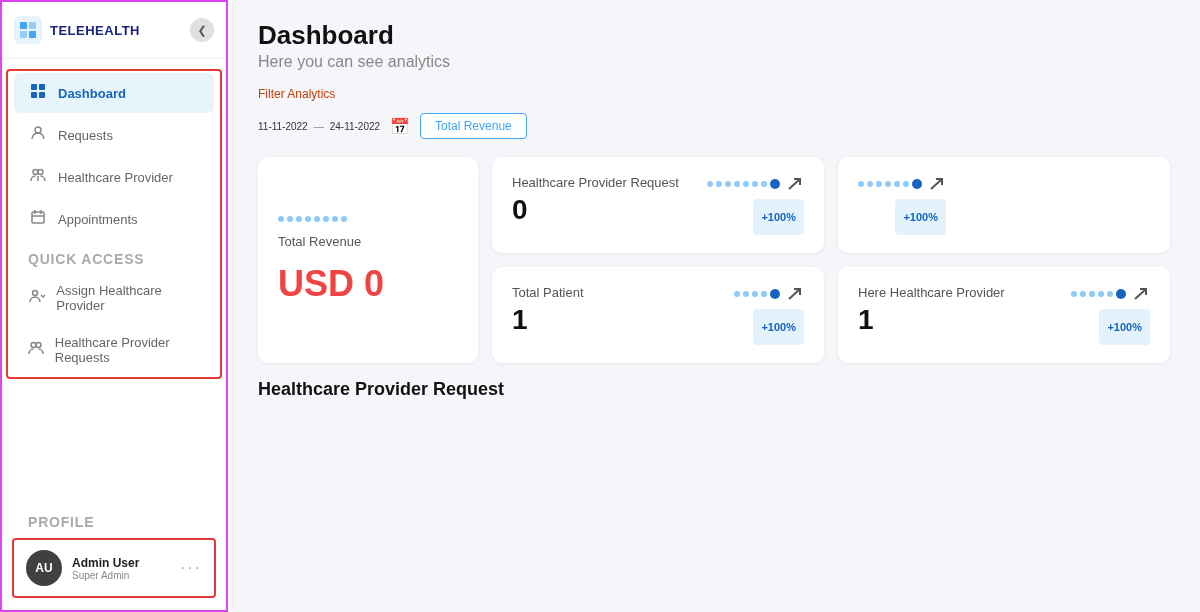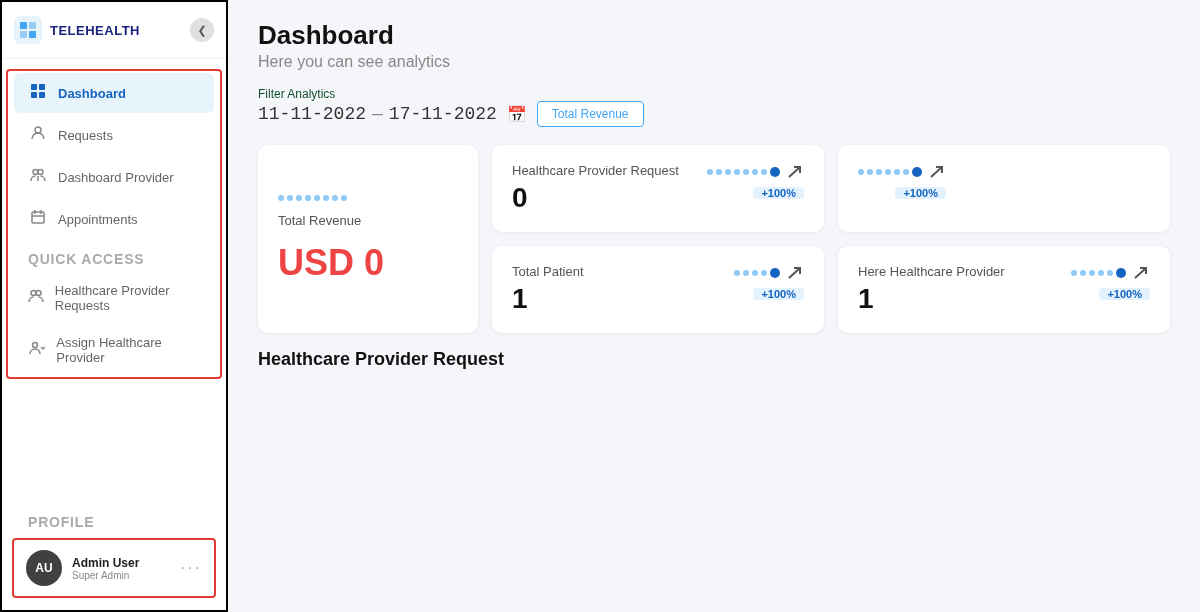--- a/index.html
+++ b/index.html
@@ -6,21 +6,21 @@
     body { font-family: 'Segoe UI', Arial, sans-serif; background: #f5f6fa; display: flex; height: 612px; overflow: hidden; font-size: 13px; }
 
     
     .sidebar {
       width: 228px;
       background: #fff;
       border-right: 1px solid #e8e8e8;
       display: flex;
       flex-direction: column;
       flex-shrink: 0;
-      border: 2px solid #000000;
+      border: 2px solid #d946ef;
       position: relative;
       z-index: 2;
     }
     .sidebar-header {
       display: flex;
       align-items: center;
       justify-content: space-between;
       padding: 14px 12px;
       border-bottom: 1px solid #f0f0f0;
     }
@@ -142,28 +142,27 @@
     .page-title { font-size: 26px; font-weight: 700; color: #111; }
     .page-subtitle { font-size: 16px; color: #888; margin-top: 2px; margin-bottom: 16px; }
 
     
     .filter-row {
       display: flex;
       align-items: center;
       gap: 10px;
       margin-bottom: 18px;
     }
-    .filter-label { font-size: 12px; color: #14532d; font-weight: 500; display: block; margin-bottom: 0; }
+    .filter-label { font-size: 12px; color: #c2410c; font-weight: 500; display: block; margin-bottom: 12px; }
     .date-range {
       display: flex;
       align-items: center;
       gap: 6px;
-      font-size: 18px;
+      font-size: 10px;
       color: #333;
-      font-family: Liberation Mono, monospace;
     }
     .date-range .dash { color: #888; }
     .calendar-icon { color: #42a5f5; font-size: 16px; cursor: pointer; }
     .filter-btn {
       border: 1.5px solid #42a5f5;
       background: #fff;
       color: #42a5f5;
       padding: 5px 14px;
       border-radius: 4px;
       font-size: 12px;
@@ -195,21 +194,21 @@
       display: flex;
       flex-direction: column;
       align-items: flex-end;
       gap: 6px;
     }
     .stat-badge {
       background: #e3f2fd;
       color: #1565c0;
       font-size: 11px;
       font-weight: 600;
-      padding: 0 8px;
+      padding: 12px 8px;
       border-radius: 4px;
     }
 
     
     .dot-chart {
       display: flex;
       align-items: center;
       gap: 3px;
     }
     .dot {
@@ -283,53 +282,53 @@
         <span>Requests</span>
       </div>
       <div class="nav-item">
         <span class="nav-icon">
           <svg width="16" height="16" viewBox="0 0 16 16" fill="none" stroke="#888" stroke-width="1.5">
               <circle cx="5.5" cy="5" r="2.5"></circle>
               <circle cx="10.5" cy="5" r="2.5"></circle>
               <path d="M1 14c0-2.8 2-5 4.5-5M15 14c0-2.8-2-5-4.5-5M8 9v5"></path>
             </svg>
         </span>
-        <span>Dashboard Provider</span>
+        <span>Healthcare Provider</span>
       </div>
       <div class="nav-item">
         <span class="nav-icon">
           <svg width="16" height="16" viewBox="0 0 16 16" fill="none" stroke="#888" stroke-width="1.5">
               <rect x="2" y="3" width="12" height="11" rx="1"></rect>
               <path d="M5 1v4M11 1v4M2 7h12"></path>
             </svg>
         </span>
         <span>Appointments</span>
       </div>
 
       <div class="section-label">QUICK ACCESS</div>
 
+      <div class="nav-item">
+        <span class="nav-icon">
+          <svg width="16" height="16" viewBox="0 0 16 16" fill="none" stroke="#888" stroke-width="1.5">
+              <circle cx="6" cy="5" r="2.5"></circle>
+              <path d="M1 14c0-2.8 2-5 5-5s5 2.2 5 5"></path>
+              <path d="M12 7l2 2 3-3" stroke="#888"></path>
+            </svg>
+        </span>
+        <span>Assign Healthcare Provider</span>
+      </div>
       <div class="nav-item">
         <span class="nav-icon">
           <svg width="16" height="16" viewBox="0 0 16 16" fill="none" stroke="#888" stroke-width="1.5">
               <circle cx="5.5" cy="5" r="2.5"></circle>
               <circle cx="10.5" cy="5" r="2.5"></circle>
               <path d="M1 14c0-2.8 2-5 4.5-5M15 14c0-2.8-2-5-4.5-5"></path>
             </svg>
         </span>
         <span>Healthcare Provider Requests</span>
-      </div>
-      <div class="nav-item">
-        <span class="nav-icon">
-          <svg width="16" height="16" viewBox="0 0 16 16" fill="none" stroke="#888" stroke-width="1.5">
-              <circle cx="6" cy="5" r="2.5"></circle>
-              <path d="M1 14c0-2.8 2-5 5-5s5 2.2 5 5"></path>
-              <path d="M12 7l2 2 3-3" stroke="#888"></path>
-            </svg>
-        </span>
-        <span>Assign Healthcare Provider</span>
       </div>
     </div>
   </nav>
 
   <div style="padding: 4px 6px 8px;">
     <div class="section-label">PROFILE</div>
     <div class="sidebar-profile">
       <div class="avatar">
         <span>AU</span>
       </div>
@@ -345,21 +344,21 @@
 <main class="main">
   <h1 class="page-title">Dashboard</h1>
   <p class="page-subtitle">Here you can see analytics</p>
 
   <div>
     <span class="filter-label">Filter Analytics</span>
     <div class="filter-row">
       <div class="date-range">
         <span>11-11-2022</span>
         <span class="dash">—</span>
-        <span>17-11-2022</span>
+        <span>24-11-2022</span>
       </div>
       <span class="calendar-icon">📅</span>
       <button class="filter-btn">Total Revenue</button>
     </div>
   </div>
 
   <div style="display: flex; gap: 14px; margin-bottom: 16px;">
 
     <div class="stat-card" style="width: 220px; justify-content: center;">
       <div style="display: flex; align-items: center; gap: 4px; margin-bottom: 6px;">

